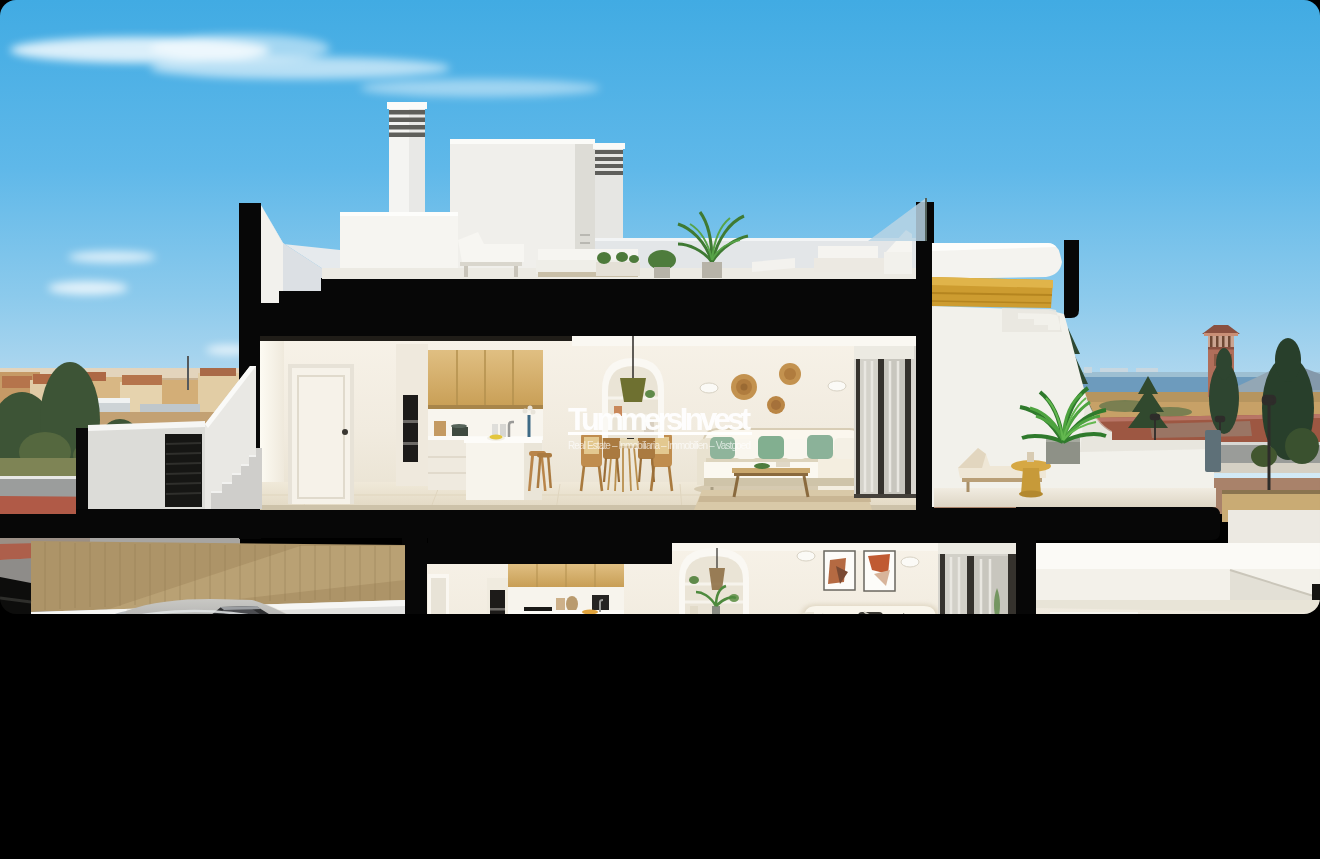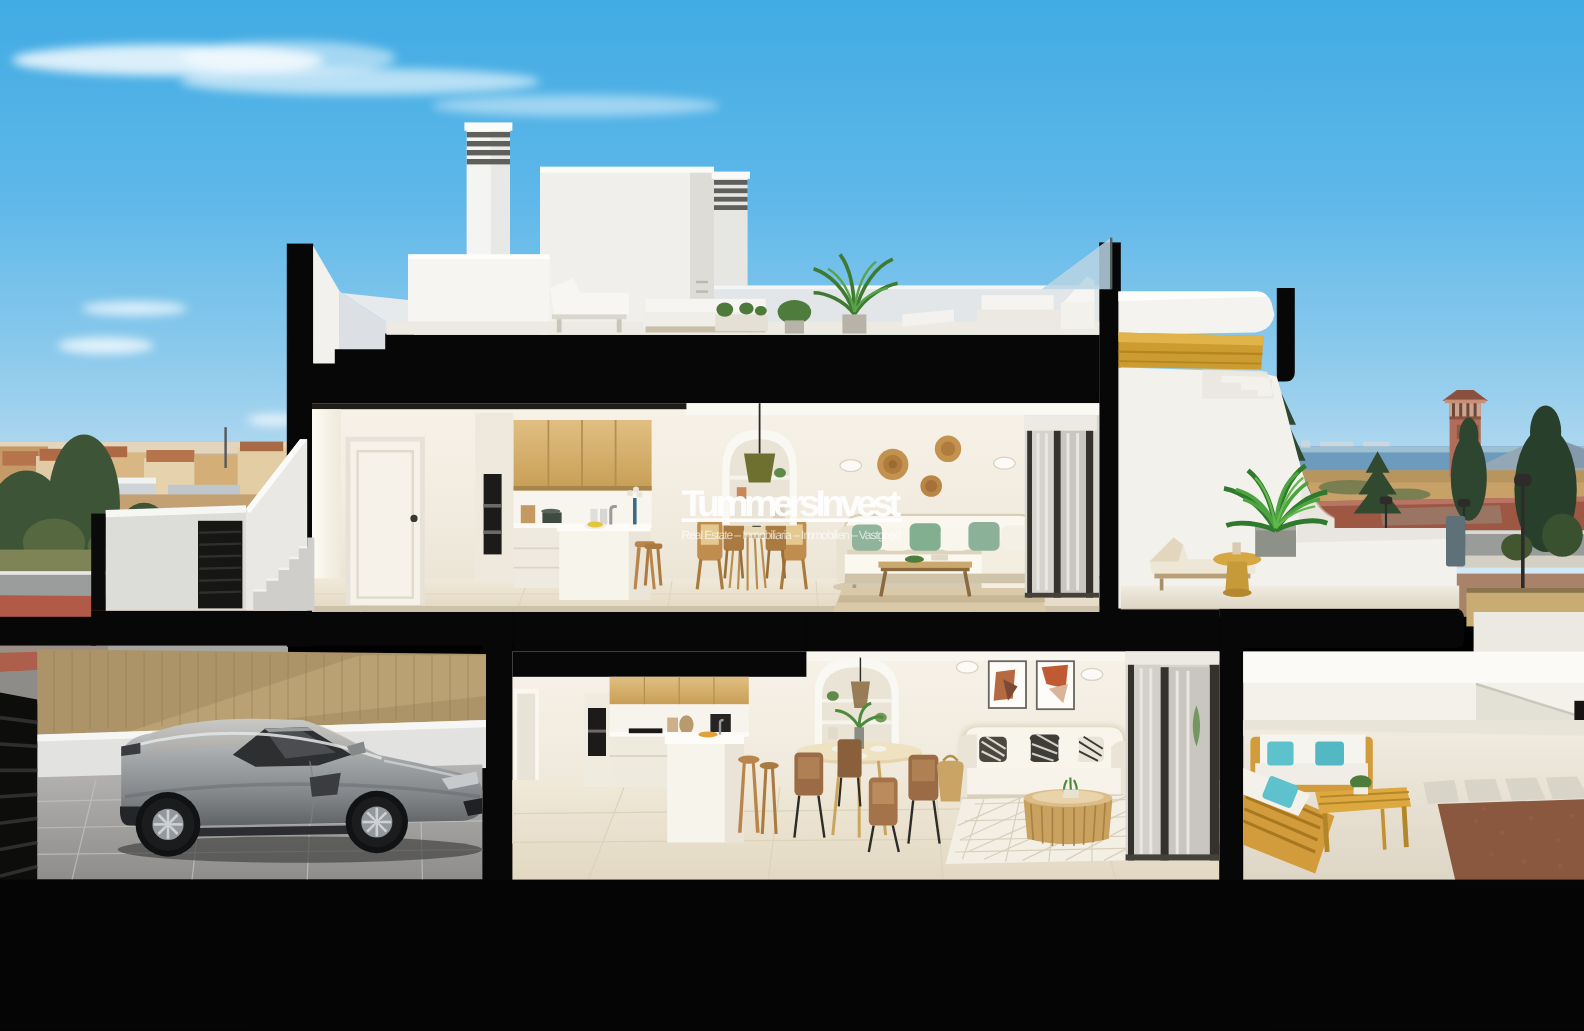--- a/index.html
+++ b/index.html
@@ -1,16 +1,16 @@
 <!DOCTYPE html>
 <html><head>
 <meta charset="utf-8">
 <style>
   html,body{margin:0;padding:0;background:#000;}
-  .page{position:relative;width:1320px;height:859px;overflow:hidden;font-family:"Liberation Sans",sans-serif;}
+  .page{position:relative;width:1320px;height:614px;overflow:hidden;font-family:"Liberation Sans",sans-serif;border-radius:16px;}
   svg{display:block;}
 </style>
 </head>
 <body>
 <div class="page">
 <svg width="1320" height="859" viewBox="0 0 1320 859" xmlns="http://www.w3.org/2000/svg">
 <defs>
   <linearGradient id="sky" x1="0" y1="0" x2="0" y2="1">
     <stop offset="0" stop-color="#41abe3"></stop>
     <stop offset="0.35" stop-color="#5fb8e9"></stop>

